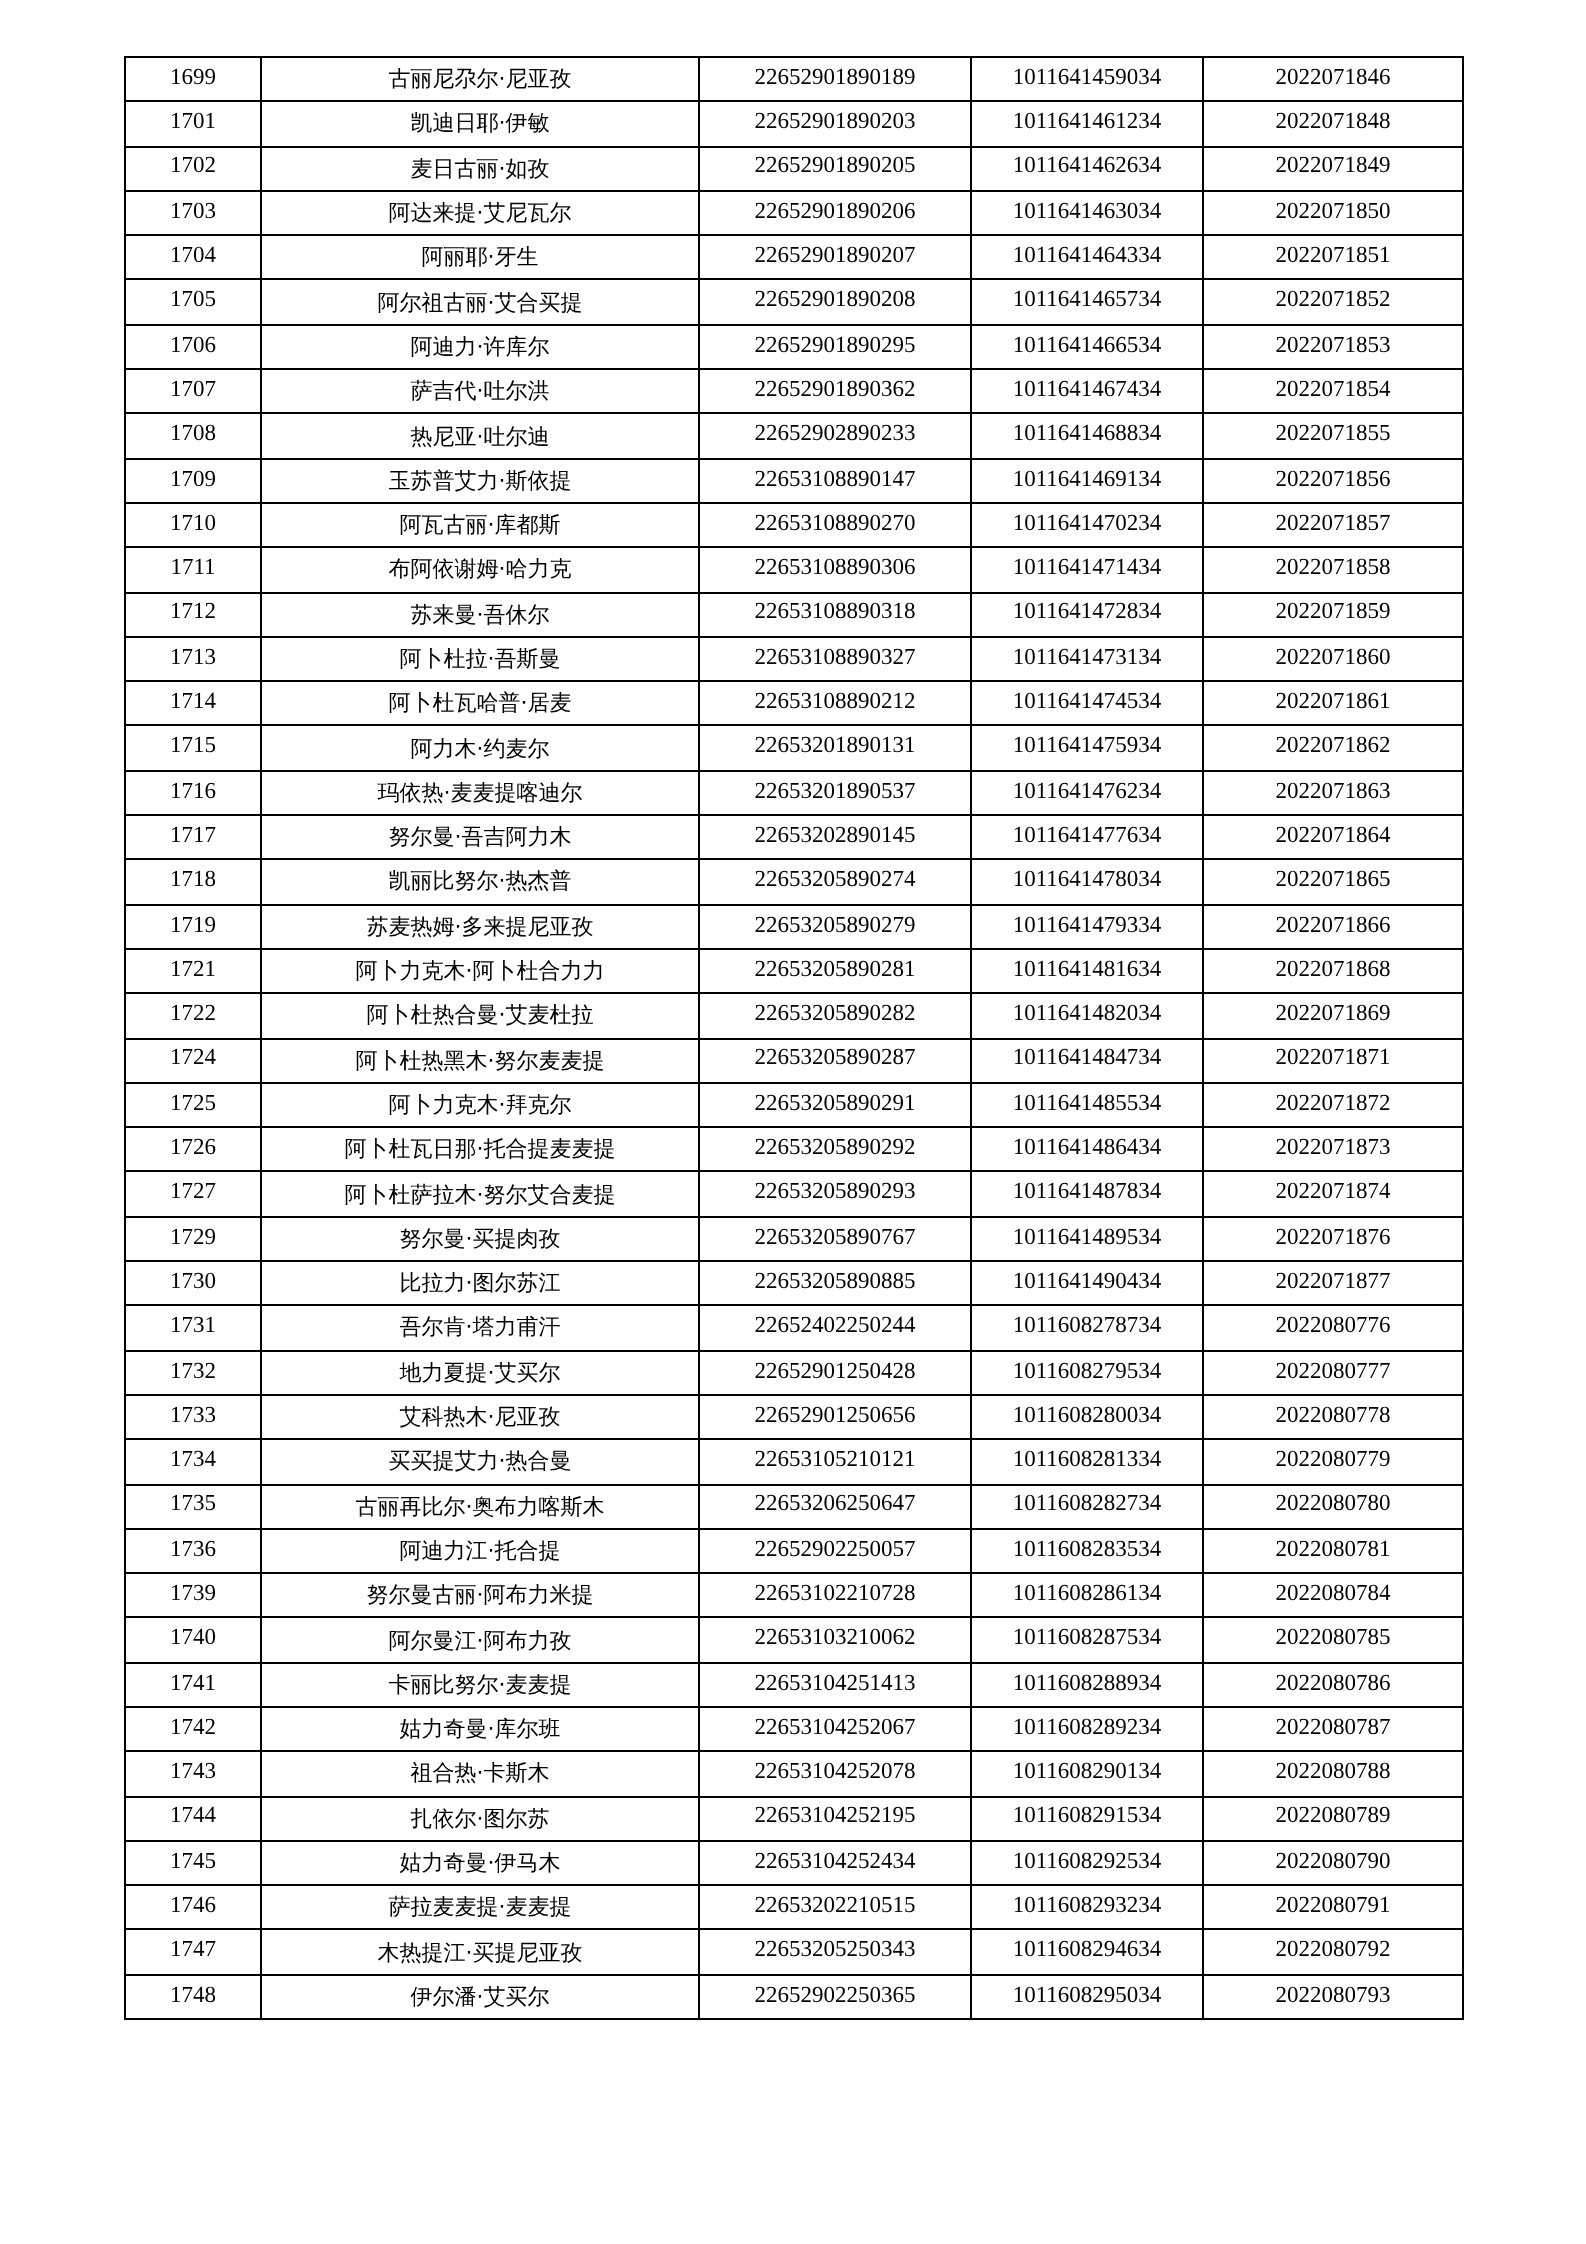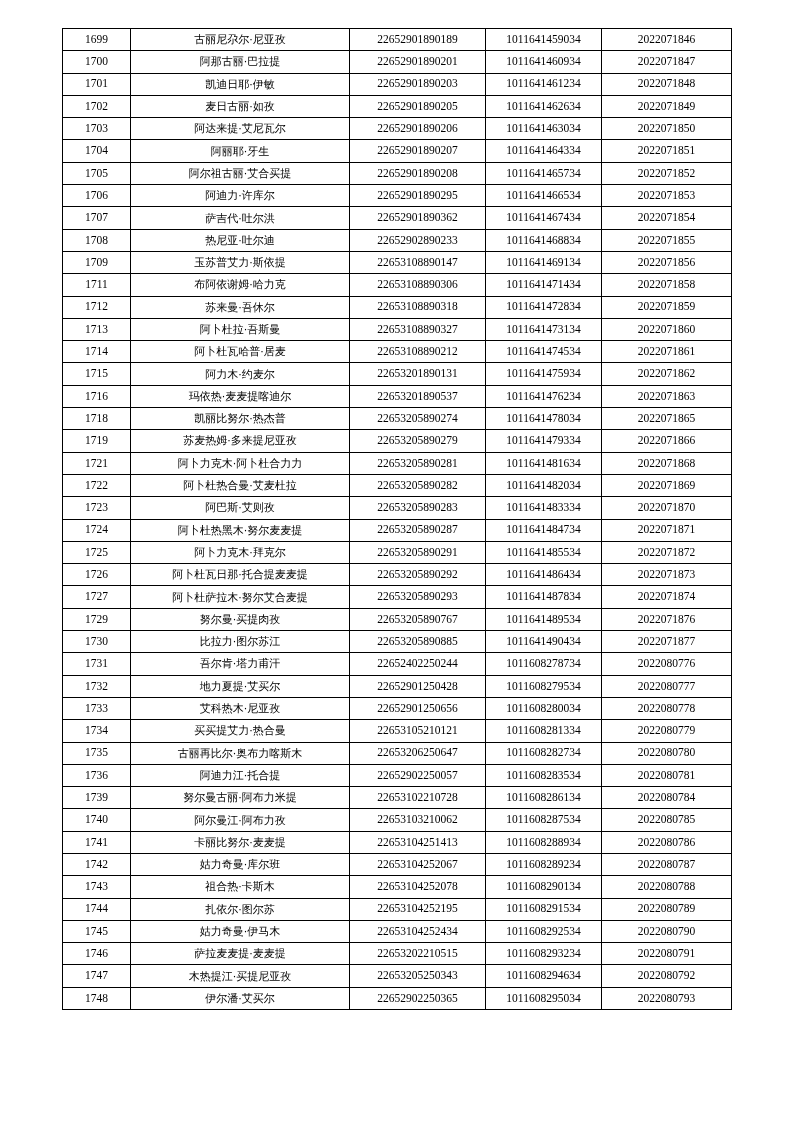--- a/index.html
+++ b/index.html
@@ -66,27 +66,20 @@
     </colgroup>
     <tbody>
         <tr>
           <td class="seq">1699</td>
           <td class="name">古丽尼尕尔·尼亚孜</td>
           <td class="id">22652901890189</td>
           <td class="code">1011641459034</td>
           <td class="num">2022071846</td>
         </tr>
         <tr>
-          <td class="seq">1700</td>
-          <td class="name">阿那古丽·巴拉提</td>
-          <td class="id">22652901890201</td>
-          <td class="code">1011641460934</td>
-          <td class="num">2022071847</td>
-        </tr>
-        <tr>
           <td class="seq">1701</td>
           <td class="name">凯迪日耶·伊敏</td>
           <td class="id">22652901890203</td>
           <td class="code">1011641461234</td>
           <td class="num">2022071848</td>
         </tr>
         <tr>
           <td class="seq">1702</td>
           <td class="name">麦日古丽·如孜</td>
           <td class="id">22652901890205</td>
@@ -136,20 +129,27 @@
           <td class="num">2022071855</td>
         </tr>
         <tr>
           <td class="seq">1709</td>
           <td class="name">玉苏普艾力·斯依提</td>
           <td class="id">22653108890147</td>
           <td class="code">1011641469134</td>
           <td class="num">2022071856</td>
         </tr>
         <tr>
+          <td class="seq">1710</td>
+          <td class="name">阿瓦古丽·库都斯</td>
+          <td class="id">22653108890270</td>
+          <td class="code">1011641470234</td>
+          <td class="num">2022071857</td>
+        </tr>
+        <tr>
           <td class="seq">1711</td>
           <td class="name">布阿依谢姆·哈力克</td>
           <td class="id">22653108890306</td>
           <td class="code">1011641471434</td>
           <td class="num">2022071858</td>
         </tr>
         <tr>
           <td class="seq">1712</td>
           <td class="name">苏来曼·吾休尔</td>
           <td class="id">22653108890318</td>
@@ -178,20 +178,27 @@
           <td class="num">2022071862</td>
         </tr>
         <tr>
           <td class="seq">1716</td>
           <td class="name">玛依热·麦麦提喀迪尔</td>
           <td class="id">22653201890537</td>
           <td class="code">1011641476234</td>
           <td class="num">2022071863</td>
         </tr>
         <tr>
+          <td class="seq">1717</td>
+          <td class="name">努尔曼·吾吉阿力木</td>
+          <td class="id">22653202890145</td>
+          <td class="code">1011641477634</td>
+          <td class="num">2022071864</td>
+        </tr>
+        <tr>
           <td class="seq">1718</td>
           <td class="name">凯丽比努尔·热杰普</td>
           <td class="id">22653205890274</td>
           <td class="code">1011641478034</td>
           <td class="num">2022071865</td>
         </tr>
         <tr>
           <td class="seq">1719</td>
           <td class="name">苏麦热姆·多来提尼亚孜</td>
           <td class="id">22653205890279</td>
@@ -206,27 +213,20 @@
           <td class="num">2022071868</td>
         </tr>
         <tr>
           <td class="seq">1722</td>
           <td class="name">阿卜杜热合曼·艾麦杜拉</td>
           <td class="id">22653205890282</td>
           <td class="code">1011641482034</td>
           <td class="num">2022071869</td>
         </tr>
         <tr>
-          <td class="seq">1723</td>
-          <td class="name">阿巴斯·艾则孜</td>
-          <td class="id">22653205890283</td>
-          <td class="code">1011641483334</td>
-          <td class="num">2022071870</td>
-        </tr>
-        <tr>
           <td class="seq">1724</td>
           <td class="name">阿卜杜热黑木·努尔麦麦提</td>
           <td class="id">22653205890287</td>
           <td class="code">1011641484734</td>
           <td class="num">2022071871</td>
         </tr>
         <tr>
           <td class="seq">1725</td>
           <td class="name">阿卜力克木·拜克尔</td>
           <td class="id">22653205890291</td>

